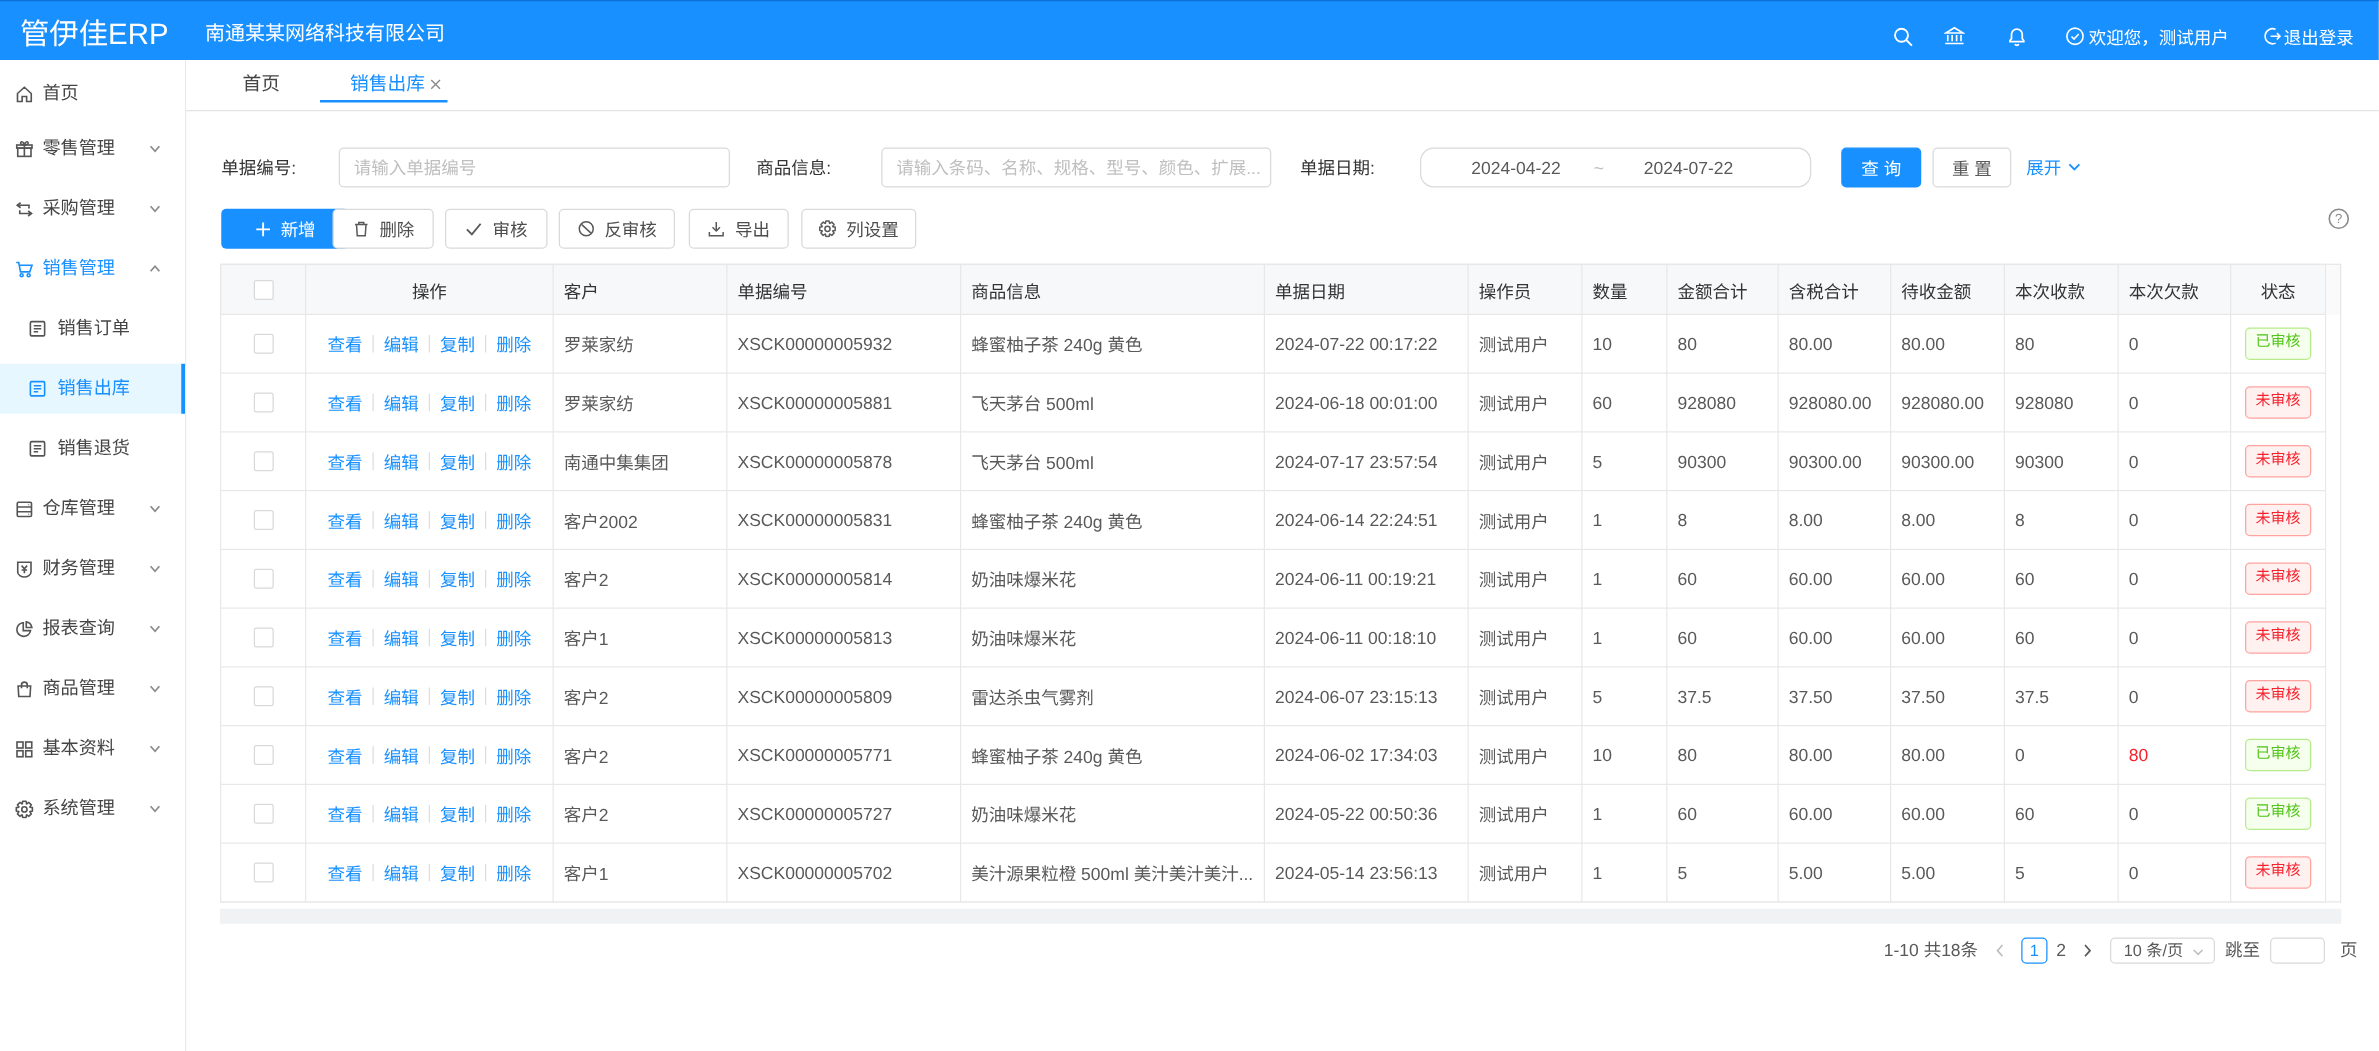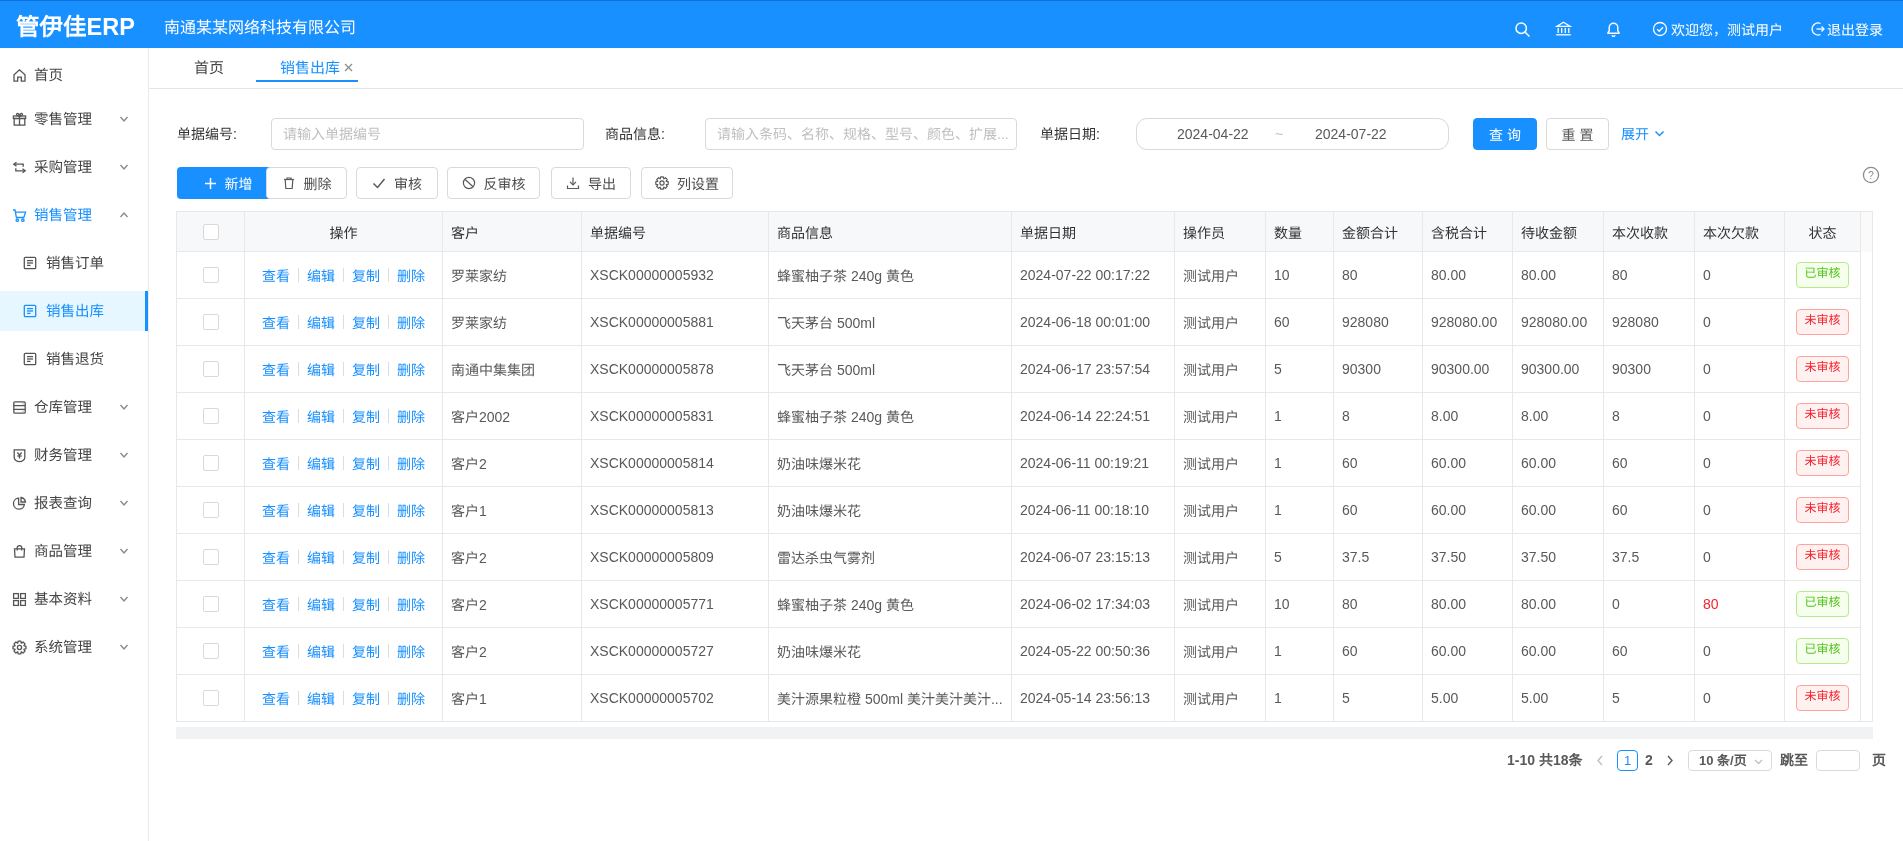--- a/index.html
+++ b/index.html
@@ -1,21 +1,21 @@
 <!DOCTYPE html>
 <html lang="zh-CN"><head>
 <meta charset="UTF-8">
 <title>ERP</title>
 <style>
 *{margin:0;padding:0;box-sizing:border-box;}
 html,body{width:1903px;height:841px;overflow:hidden;background:#fff;
  font-family:"Liberation Sans",sans-serif;}
 .hdr{position:absolute;left:0;top:0;width:1903px;height:48px;background:#1e87f0;background:#1890ff;}
 .hdr .topline{position:absolute;left:0;top:0;width:100%;height:1px;background:#0c72d8;}
-.logo{position:absolute;left:16px;top:0;height:48px;line-height:55px;color:#fff;font-size:23.5px;font-weight:bold;}
+.logo{position:absolute;left:16px;top:0;height:48px;line-height:55px;color:#fff;font-size:23.5px;font-weight:normal;}
 .company{position:absolute;left:164px;top:0;height:48px;line-height:55px;color:#fff;font-size:16px;}
 .hico{position:absolute;top:5px;height:48px;display:flex;align-items:center;color:#fff;}
 .htxt{color:#fff;font-size:14px;}
 .side{position:absolute;left:0;top:48px;width:149px;height:793px;background:#fff;border-right:1px solid #e9e9e9;}
 .mi{position:absolute;left:0;width:148px;height:40px;}
 .mi .ic{position:absolute;left:12px;top:13px;}
 .mi .tx{position:absolute;left:34px;top:0;line-height:40px;font-size:14.5px;color:#454545;white-space:nowrap;}
 .mi .ch{position:absolute;left:119px;top:15px;}
 .mi.sub .ic{left:23px;}
 .mi.sub .tx{left:46px;}
@@ -48,21 +48,21 @@
 .grid .c{justify-content:center;padding-left:0;}
 .oplinks{display:flex;align-items:center;justify-content:center;}
 .oplinks a{color:#1890ff;text-decoration:none;font-size:14px;}
 .opsep{width:1px;height:14px;background:#ddd;margin:0 8px;}
 .cbx{width:16px;height:16px;border:1px solid #d9d9d9;border-radius:2px;background:#fff;display:inline-block;vertical-align:middle;}
 .chip{display:inline-block;height:26px;line-height:20px;padding:0 7px;border-radius:4px;font-size:12px;}
 .chip.green{background:#f6ffed;border:1px solid #b7eb8a;color:#52c41a;}
 .chip.red{background:#fff1f0;border:1px solid #ffa39e;color:#f5222d;}
 .red-text{color:#f5222d;}
 .hscroll{position:absolute;left:176px;top:727px;width:1697px;height:12px;background:#f1f2f3;}
-.pgitem{position:absolute;top:750px;height:21px;font-size:14px;color:#595959;line-height:21px;font-weight:bold;}
+.pgitem{position:absolute;top:750px;height:21px;font-size:14px;color:#595959;line-height:21px;}
 .pgbox{position:absolute;top:750px;width:21px;height:21px;border-radius:4px;text-align:center;line-height:19px;font-size:13px;}
 svg{display:block;}
 </style>
 </head>
 <body>
 
 <div class="hdr">
     <div class="topline"></div>
 <div class="logo">管伊佳ERP</div>
 <div class="company">南通某某网络科技有限公司</div>
@@ -426,21 +426,21 @@
         <a>编辑</a>
         <span class="opsep"></span>
         <a>复制</a>
         <span class="opsep"></span>
         <a>删除</a>
       </div>
     </div>
 <div class="dc">南通中集集团</div>
 <div class="dc">XSCK00000005878</div>
 <div class="dc">飞天茅台 500ml</div>
-<div class="dc">2024-06-17 23:57:54</div>
+<div class="dc">2024-07-17 23:57:54</div>
 <div class="dc">测试用户</div>
 <div class="dc">5</div>
 <div class="dc">90300</div>
 <div class="dc">90300.00</div>
 <div class="dc">90300.00</div>
 <div class="dc">90300</div>
 <div class="dc">0</div>
 <div class="dc c">
       <span class="chip red">未审核</span>
     </div>

